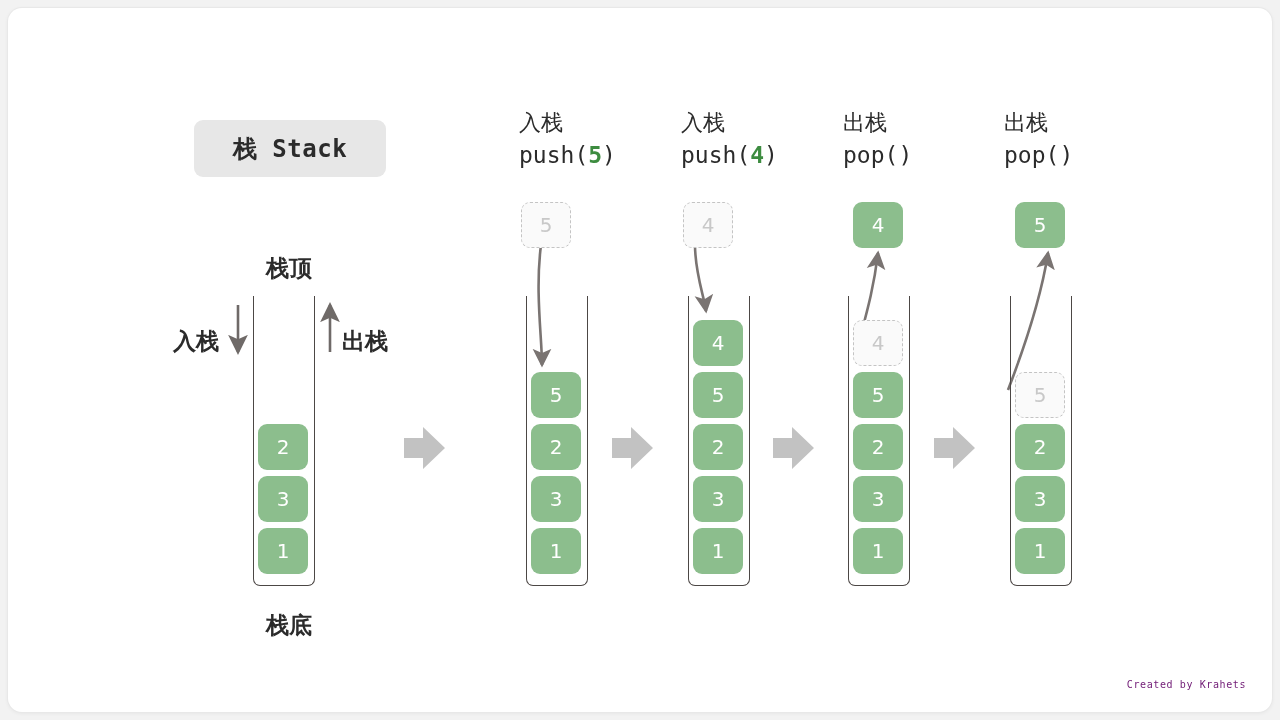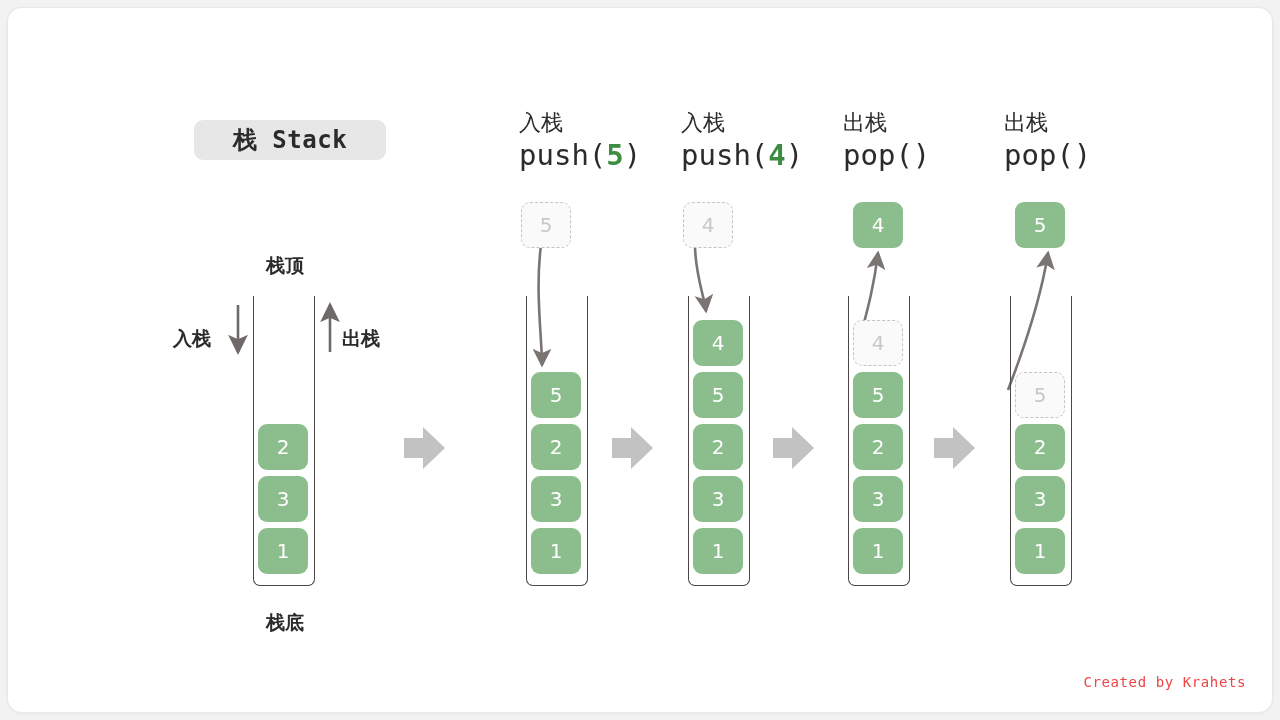--- a/index.html
+++ b/index.html
@@ -33,61 +33,61 @@
     box-sizing: border-box;
     overflow: hidden;
   }
 
   
   .title-chip {
     position: absolute;
     left: 186px;
     top: 112px;
     width: 192px;
-    height: 40px;
+    height: 57px;
     background: #e7e7e7;
     border-radius: 9px;
     display: flex;
     align-items: center;
     justify-content: center;
   }
   .title-chip .t-text {
     font-family: "DejaVu Sans Mono", "Liberation Mono", monospace;
     font-size: 24px;
     font-weight: bold;
     color: #2b2b2b;
     letter-spacing: 0.5px;
     white-space: nowrap;
   }
 
   
   .cn-label {
     position: absolute;
     font-family: "DejaVu Sans", "Liberation Sans", sans-serif;
-    font-size: 19px;
+    font-size: 23px;
     font-weight: bold;
     color: #2b2b2b;
     white-space: nowrap;
   }
   .op-label {
     position: absolute;
     white-space: nowrap;
     color: #2b2b2b;
   }
   .op-label .cn {
     display: block;
     font-family: "DejaVu Sans", "Liberation Sans", sans-serif;
     font-size: 22px;
     line-height: 30px;
     font-weight: normal;
   }
   .op-label .code {
     display: block;
     font-family: "DejaVu Sans Mono", "Liberation Mono", monospace;
-    font-size: 29px;
+    font-size: 23px;
     line-height: 34px;
     font-weight: normal;
   }
   .op-label .code .arg { color: #3d8c40; font-weight: bold; }
 
   
   .stack {
     position: absolute;
     width: 62px;
     box-sizing: border-box;
@@ -130,22 +130,22 @@
     width: 1264px;
     height: 704px;
     pointer-events: none;
   }
 
   .credit {
     position: absolute;
     right: 26px;
     bottom: 22px;
     font-family: "DejaVu Sans Mono", "Liberation Mono", monospace;
-    font-size: 14px;
-    color: #ef4444;
+    font-size: 10px;
+    color: #701a75;
     letter-spacing: 0.6px;
     white-space: nowrap;
   }
 </style>
 </head>
 <body>
 
 <div id="canvas">
   <div class="card">
 

